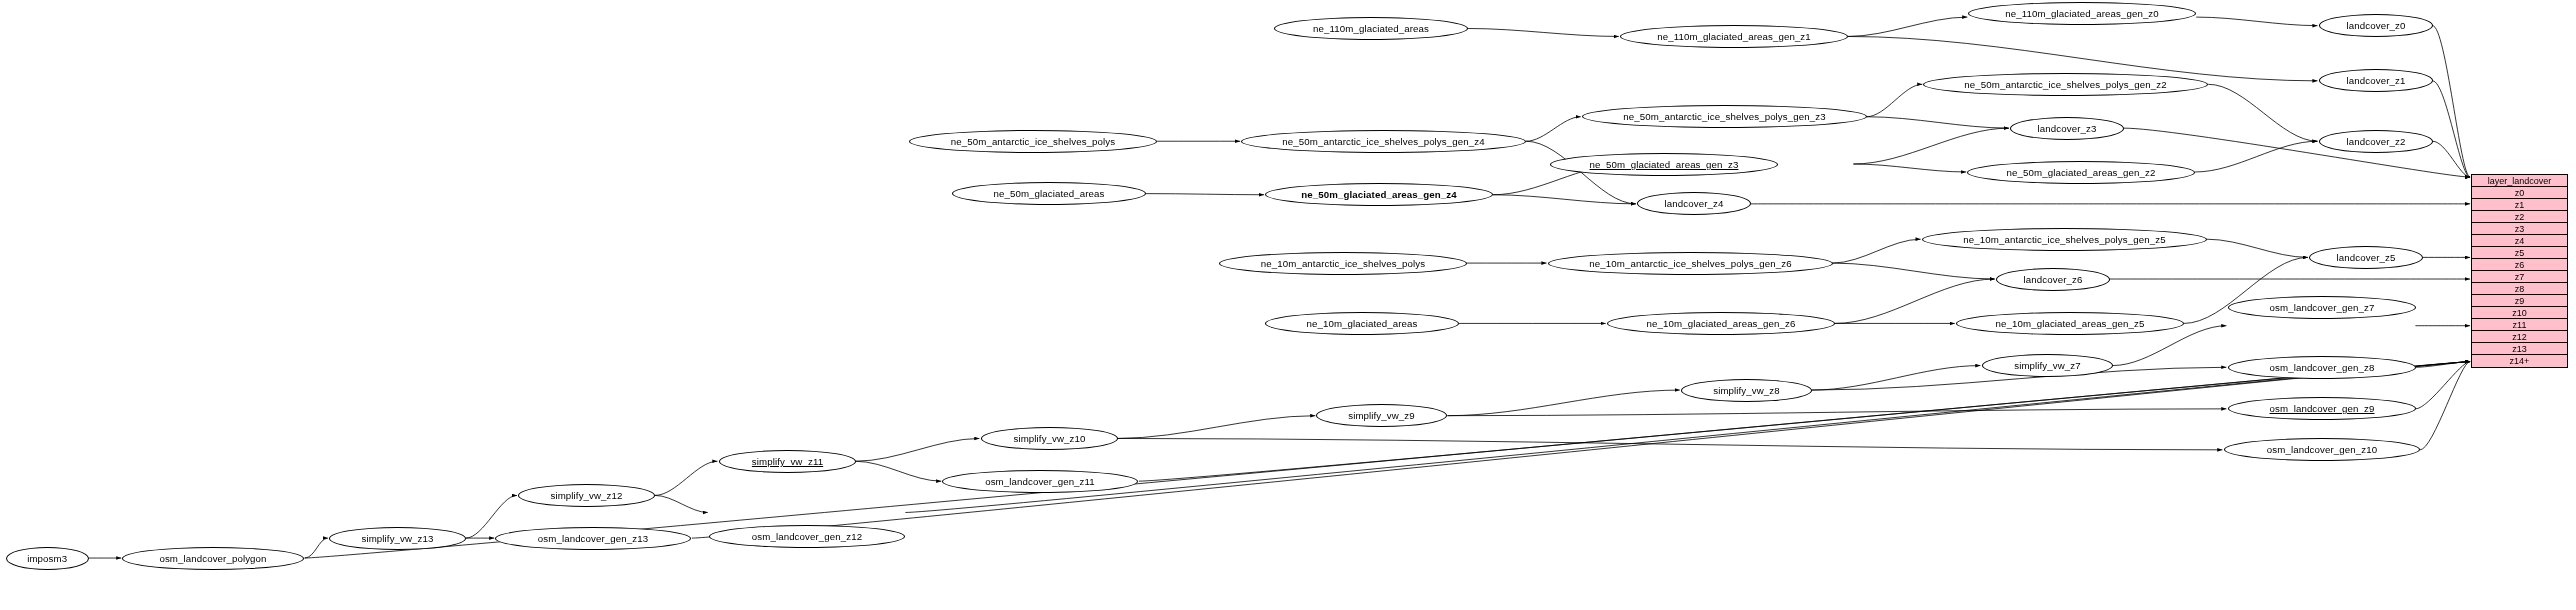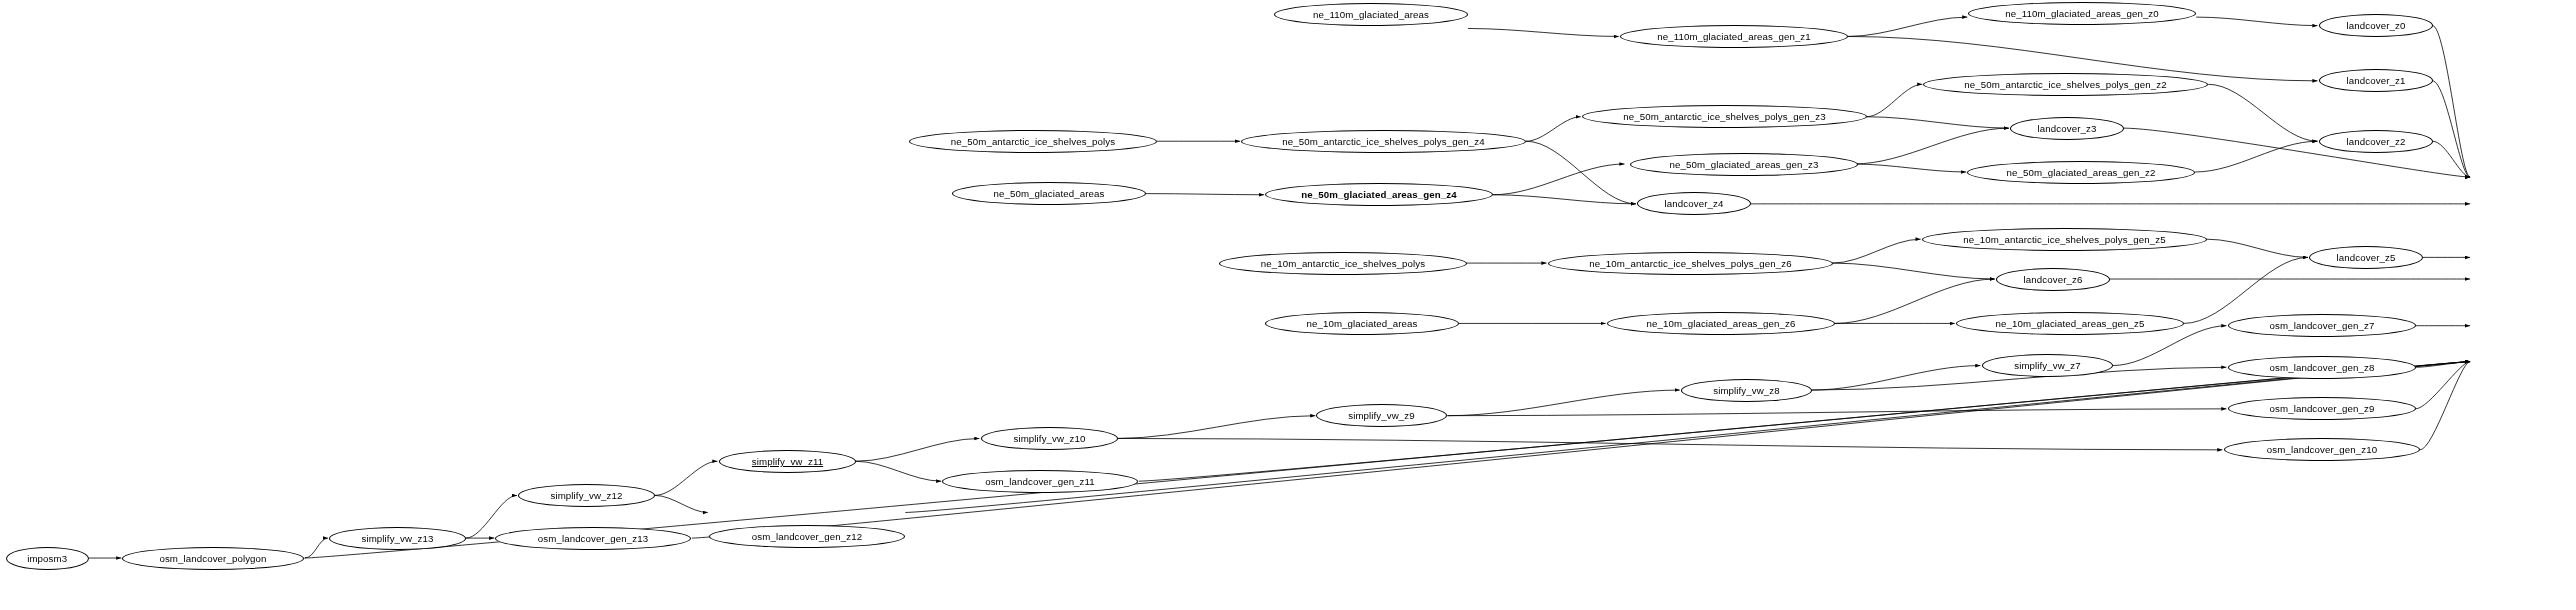--- a/index.html
+++ b/index.html
@@ -127,57 +127,75 @@
         <path d="M4242,718 C4266,718 4320.4,635 4338,635" marker-end="url(#arrow)"></path>
         <path d="M4250,790 C4274,790 4320.4,635 4338,635" marker-end="url(#arrow)"></path>
         <path d="M2000,845 C2090,845 4294,635 4338,635" marker-end="url(#arrow)"></path>
         <path d="M1590,900 C1680,900 4294,635 4338,635" marker-end="url(#arrow)"></path>
         <path d="M1215,945 C1305,945 4294,635 4338,635" marker-end="url(#arrow)"></path>
         <path d="M535,980 C625,980 4294,635 4338,635" marker-end="url(#arrow)"></path>
       </g>
   </svg>
 
   <div id="nodes">
-      <div class="node ellipse" style="left: 1274px; top: 3px; width: 194px; height: 23px;">ne_110m_glaciated_areas</div>
+      <div class="node ellipse" style="left: 1274px; top: 17px; width: 194px; height: 23px;">ne_110m_glaciated_areas</div>
       <div class="node ellipse" style="left: 1620px; top: 25px; width: 228px; height: 23px;">ne_110m_glaciated_areas_gen_z1</div>
       <div class="node ellipse" style="left: 1968px; top: 2px; width: 228px; height: 23px;">ne_110m_glaciated_areas_gen_z0</div>
       <div class="node ellipse" style="left: 2319px; top: 14.2px; width: 114px; height: 23px;">landcover_z0</div>
       <div class="node ellipse" style="left: 2319px; top: 69px; width: 114px; height: 23px;">landcover_z1</div>
       <div class="node ellipse" style="left: 1923px; top: 73px; width: 285px; height: 23px;">ne_50m_antarctic_ice_shelves_polys_gen_z2</div>
       <div class="node ellipse" style="left: 1582px; top: 105px; width: 285px; height: 23px;">ne_50m_antarctic_ice_shelves_polys_gen_z3</div>
       <div class="node ellipse" style="left: 909px; top: 130px; width: 248px; height: 23px;">ne_50m_antarctic_ice_shelves_polys</div>
       <div class="node ellipse" style="left: 1241px; top: 130px; width: 285px; height: 23px;">ne_50m_antarctic_ice_shelves_polys_gen_z4</div>
       <div class="node ellipse" style="left: 2010px; top: 117px; width: 114px; height: 23px;">landcover_z3</div>
       <div class="node ellipse" style="left: 2319px; top: 130px; width: 114px; height: 23px;">landcover_z2</div>
-      <div class="node ellipse" style="left: 1630px; top: 153px; width: 228px; height: 23px;">ne_50m_glaciated_areas_gen_z3</div>
+      <div class="node ellipse" style="left: 1550px; top: 153px; width: 228px; height: 23px; text-decoration: underline;">ne_50m_glaciated_areas_gen_z3</div>
       <div class="node ellipse" style="left: 1967px; top: 161px; width: 228px; height: 23px;">ne_50m_glaciated_areas_gen_z2</div>
       <div class="node ellipse" style="left: 952px; top: 182px; width: 194px; height: 23px;">ne_50m_glaciated_areas</div>
       <div class="node ellipse" style="left: 1265px; top: 183px; width: 228px; height: 23px; font-weight: bold;">ne_50m_glaciated_areas_gen_z4</div>
       <div class="node ellipse" style="left: 1637px; top: 192px; width: 114px; height: 23px;">landcover_z4</div>
       <div class="node ellipse" style="left: 1922px; top: 228px; width: 285px; height: 23px;">ne_10m_antarctic_ice_shelves_polys_gen_z5</div>
       <div class="node ellipse" style="left: 2309px; top: 246px; width: 114px; height: 23px;">landcover_z5</div>
       <div class="node ellipse" style="left: 1219px; top: 252px; width: 248px; height: 23px;">ne_10m_antarctic_ice_shelves_polys</div>
       <div class="node ellipse" style="left: 1548px; top: 252px; width: 285px; height: 23px;">ne_10m_antarctic_ice_shelves_polys_gen_z6</div>
       <div class="node ellipse" style="left: 1996px; top: 268px; width: 114px; height: 23px;">landcover_z6</div>
       <div class="node ellipse" style="left: 1265px; top: 312px; width: 194px; height: 23px;">ne_10m_glaciated_areas</div>
       <div class="node ellipse" style="left: 1607px; top: 312px; width: 228px; height: 23px;">ne_10m_glaciated_areas_gen_z6</div>
       <div class="node ellipse" style="left: 1956px; top: 312px; width: 228px; height: 23px;">ne_10m_glaciated_areas_gen_z5</div>
-      <div class="node ellipse" style="left: 2228px; top: 314px; width: 188px; height: 23px; text-align: right;">osm_landcover_gen_z7</div>
+      <div class="node ellipse" style="left: 2228px; top: 296px; width: 188px; height: 23px; text-align: right;">osm_landcover_gen_z7</div>
       <div class="node ellipse" style="left: 1982px; top: 354px; width: 131px; height: 23px;">simplify_vw_z7</div>
       <div class="node ellipse" style="left: 2228px; top: 356px; width: 188px; height: 23px;">osm_landcover_gen_z8</div>
       <div class="node ellipse" style="left: 1681px; top: 379px; width: 131px; height: 23px;">simplify_vw_z8</div>
-      <div class="node ellipse" style="left: 2228px; top: 397px; width: 188px; height: 23px;">osm_landcover_gen_z9</div>
+      <div class="node ellipse" style="left: 2228px; top: 397px; width: 188px; height: 23px; text-decoration: underline;">osm_landcover_gen_z9</div>
       <div class="node ellipse" style="left: 1316px; top: 404px; width: 131px; height: 23px;">simplify_vw_z9</div>
       <div class="node ellipse" style="left: 981px; top: 427px; width: 137px; height: 23px;">simplify_vw_z10</div>
       <div class="node ellipse" style="left: 2224px; top: 438px; width: 196px; height: 23px;">osm_landcover_gen_z10</div>
       <div class="node ellipse" style="left: 719px; top: 450px; width: 137px; height: 23px; text-decoration: underline;">simplify_vw_z11</div>
       <div class="node ellipse" style="left: 942px; top: 470px; width: 196px; height: 23px;">osm_landcover_gen_z11</div>
       <div class="node ellipse" style="left: 518px; top: 484px; width: 137px; height: 23px;">simplify_vw_z12</div>
       <div class="node ellipse" style="left: 709px; top: 525px; width: 196px; height: 23px;">osm_landcover_gen_z12</div>
       <div class="node ellipse" style="left: 329px; top: 527px; width: 137px; height: 23px;">simplify_vw_z13</div>
       <div class="node ellipse" style="left: 495px; top: 527px; width: 196px; height: 23px;">osm_landcover_gen_z13</div>
       <div class="node ellipse" style="left: 122px; top: 547px; width: 182px; height: 23px;">osm_landcover_polygon</div>
       <div class="node ellipse" style="left: 5.7px; top: 547px; width: 83px; height: 23px;">imposm3</div>
     </div>
 
+  <div class="legend" id="legend" style="left: 2471px; top: 174px; width: 97px;">
+      <div class="legend-cell legend-head">layer_landcover</div>
+      <div class="legend-cell">z0</div>
+      <div class="legend-cell">z1</div>
+      <div class="legend-cell">z2</div>
+      <div class="legend-cell">z3</div>
+      <div class="legend-cell">z4</div>
+      <div class="legend-cell">z5</div>
+      <div class="legend-cell">z6</div>
+      <div class="legend-cell">z7</div>
+      <div class="legend-cell">z8</div>
+      <div class="legend-cell">z9</div>
+      <div class="legend-cell">z10</div>
+      <div class="legend-cell">z11</div>
+      <div class="legend-cell">z12</div>
+      <div class="legend-cell">z13</div>
+      <div class="legend-cell">z14+</div>
+    </div>
 
 </div>
 
 
 </body></html>

